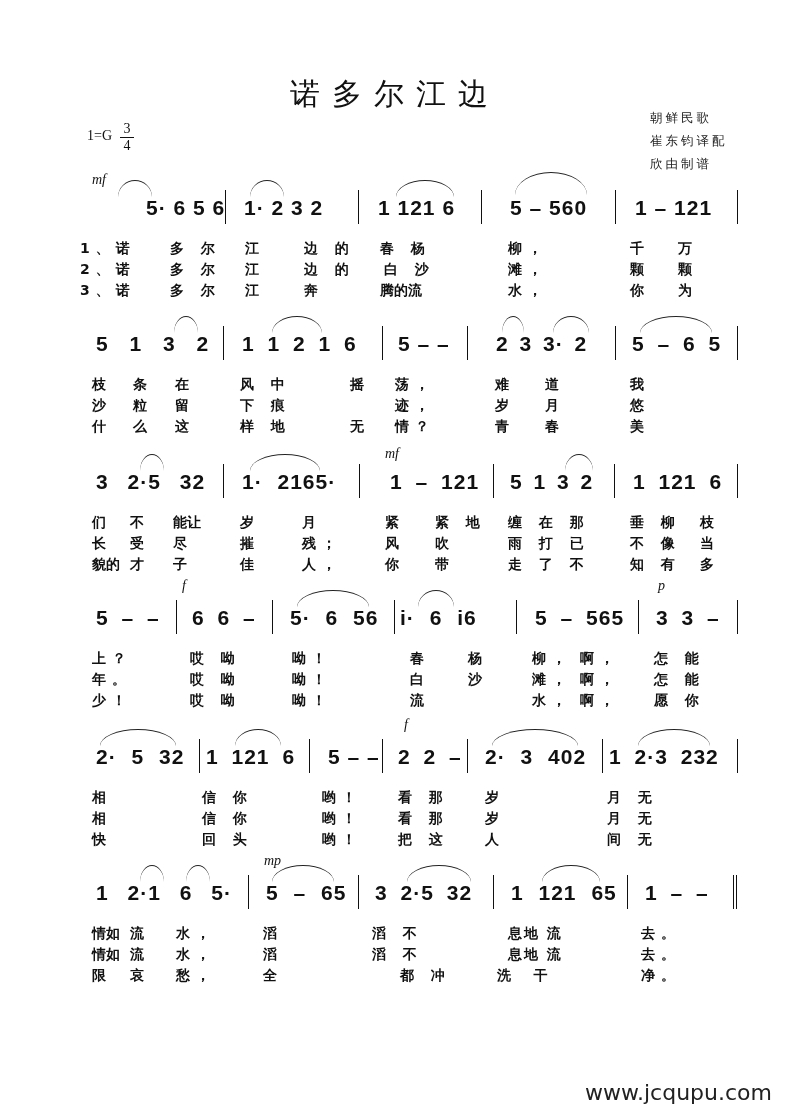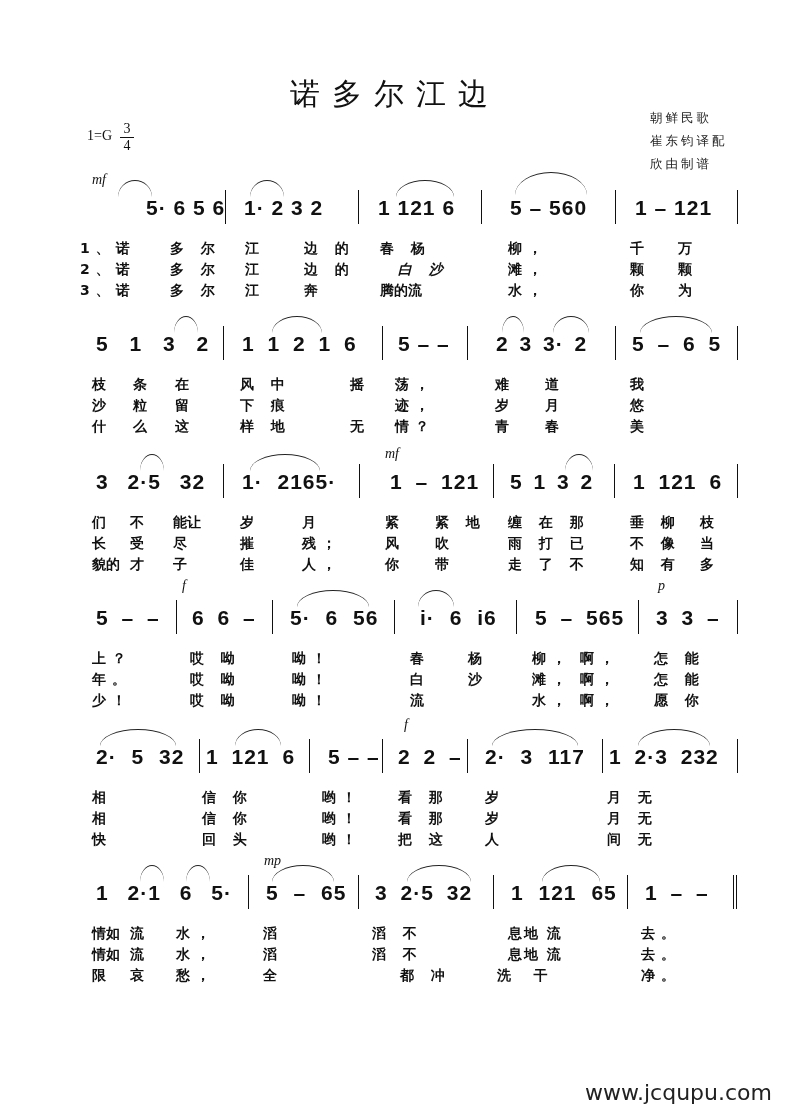--- a/index.html
+++ b/index.html
@@ -73,21 +73,21 @@
       <span class="lw" style="left:380px;">春 杨</span>
       <span class="lw" style="left:508px;">柳，</span>
       <span class="lw" style="left:630px;">千</span>
       <span class="lw" style="left:678px;">万</span>
     </div>
     <div class="lrow" style="top:21px;">
       <span class="lw" style="left:80px;">2、诺</span>
       <span class="lw" style="left:170px;">多 尔</span>
       <span class="lw" style="left:245px;">江</span>
       <span class="lw" style="left:304px;">边 的</span>
-      <span class="lw" style="left:398px;font-style:italic;">白 沙</span>
+      <span class="lw" style="left:384px;">白 沙</span>
       <span class="lw" style="left:508px;">滩，</span>
       <span class="lw" style="left:630px;">颗</span>
       <span class="lw" style="left:678px;">颗</span>
     </div>
     <div class="lrow" style="top:42px;">
       <span class="lw" style="left:80px;">3、诺</span>
       <span class="lw" style="left:170px;">多 尔</span>
       <span class="lw" style="left:245px;">江</span>
       <span class="lw" style="left:304px;">奔</span>
       <span class="lw" style="left:380px;letter-spacing:0;">腾的流</span>
@@ -214,21 +214,21 @@
   <div class="notes">
     <span class="m" style="left:96px;word-spacing:6px;">5 – –</span>
     <span class="bar" style="left:176px;"></span>
     <span class="dyn" style="left:182px;">f</span>
     <span class="m" style="left:192px;word-spacing:6px;">6 6 –</span>
     <span class="bar" style="left:272px;"></span>
     <span class="slur" style="left:297px;width:72px;"></span>
     <span class="m" style="left:290px;word-spacing:8px;">5· 6 56</span>
     <span class="bar" style="left:394px;"></span>
     <span class="slur" style="left:418px;width:36px;"></span>
-    <span class="m" style="left:420px;word-spacing:8px;">i· 6 i6</span>
+    <span class="m" style="left:400px;word-spacing:8px;">i· 6 i6</span>
     <span class="bar" style="left:516px;"></span>
     <span class="m" style="left:535px;word-spacing:6px;">5 – 565</span>
     <span class="bar" style="left:638px;"></span>
     <span class="dyn" style="left:658px;">p</span>
     <span class="m" style="left:656px;word-spacing:6px;">3 3 –</span>
     <span class="bar" style="left:737px;"></span>
   </div>
   <div class="lyrics">
     <div class="lrow" style="top:0;">
       <span class="lw" style="left:92px;">上？</span>
@@ -270,21 +270,21 @@
     <span class="bar" style="left:199px;"></span>
     <span class="slur" style="left:235px;width:46px;"></span>
     <span class="m" style="left:206px;word-spacing:6px;">1 121 6</span>
     <span class="bar" style="left:309px;"></span>
     <span class="m" style="left:328px;">5 – –</span>
     <span class="bar" style="left:382px;"></span>
     <span class="dyn" style="left:404px;">f</span>
     <span class="m" style="left:398px;word-spacing:6px;">2 2 –</span>
     <span class="bar" style="left:467px;"></span>
     <span class="slur" style="left:492px;width:86px;"></span>
-    <span class="m" style="left:485px;word-spacing:8px;">2· 3 117</span>
+    <span class="m" style="left:485px;word-spacing:8px;">2· 3 402</span>
     <span class="bar" style="left:602px;"></span>
     <span class="slur" style="left:638px;width:72px;"></span>
     <span class="m" style="left:609px;word-spacing:6px;">1 2·3 232</span>
     <span class="bar" style="left:737px;"></span>
   </div>
   <div class="lyrics">
     <div class="lrow" style="top:0;">
       <span class="lw" style="left:92px;">相</span>
       <span class="lw" style="left:202px;">信 你</span>
       <span class="lw" style="left:322px;">哟！</span>

